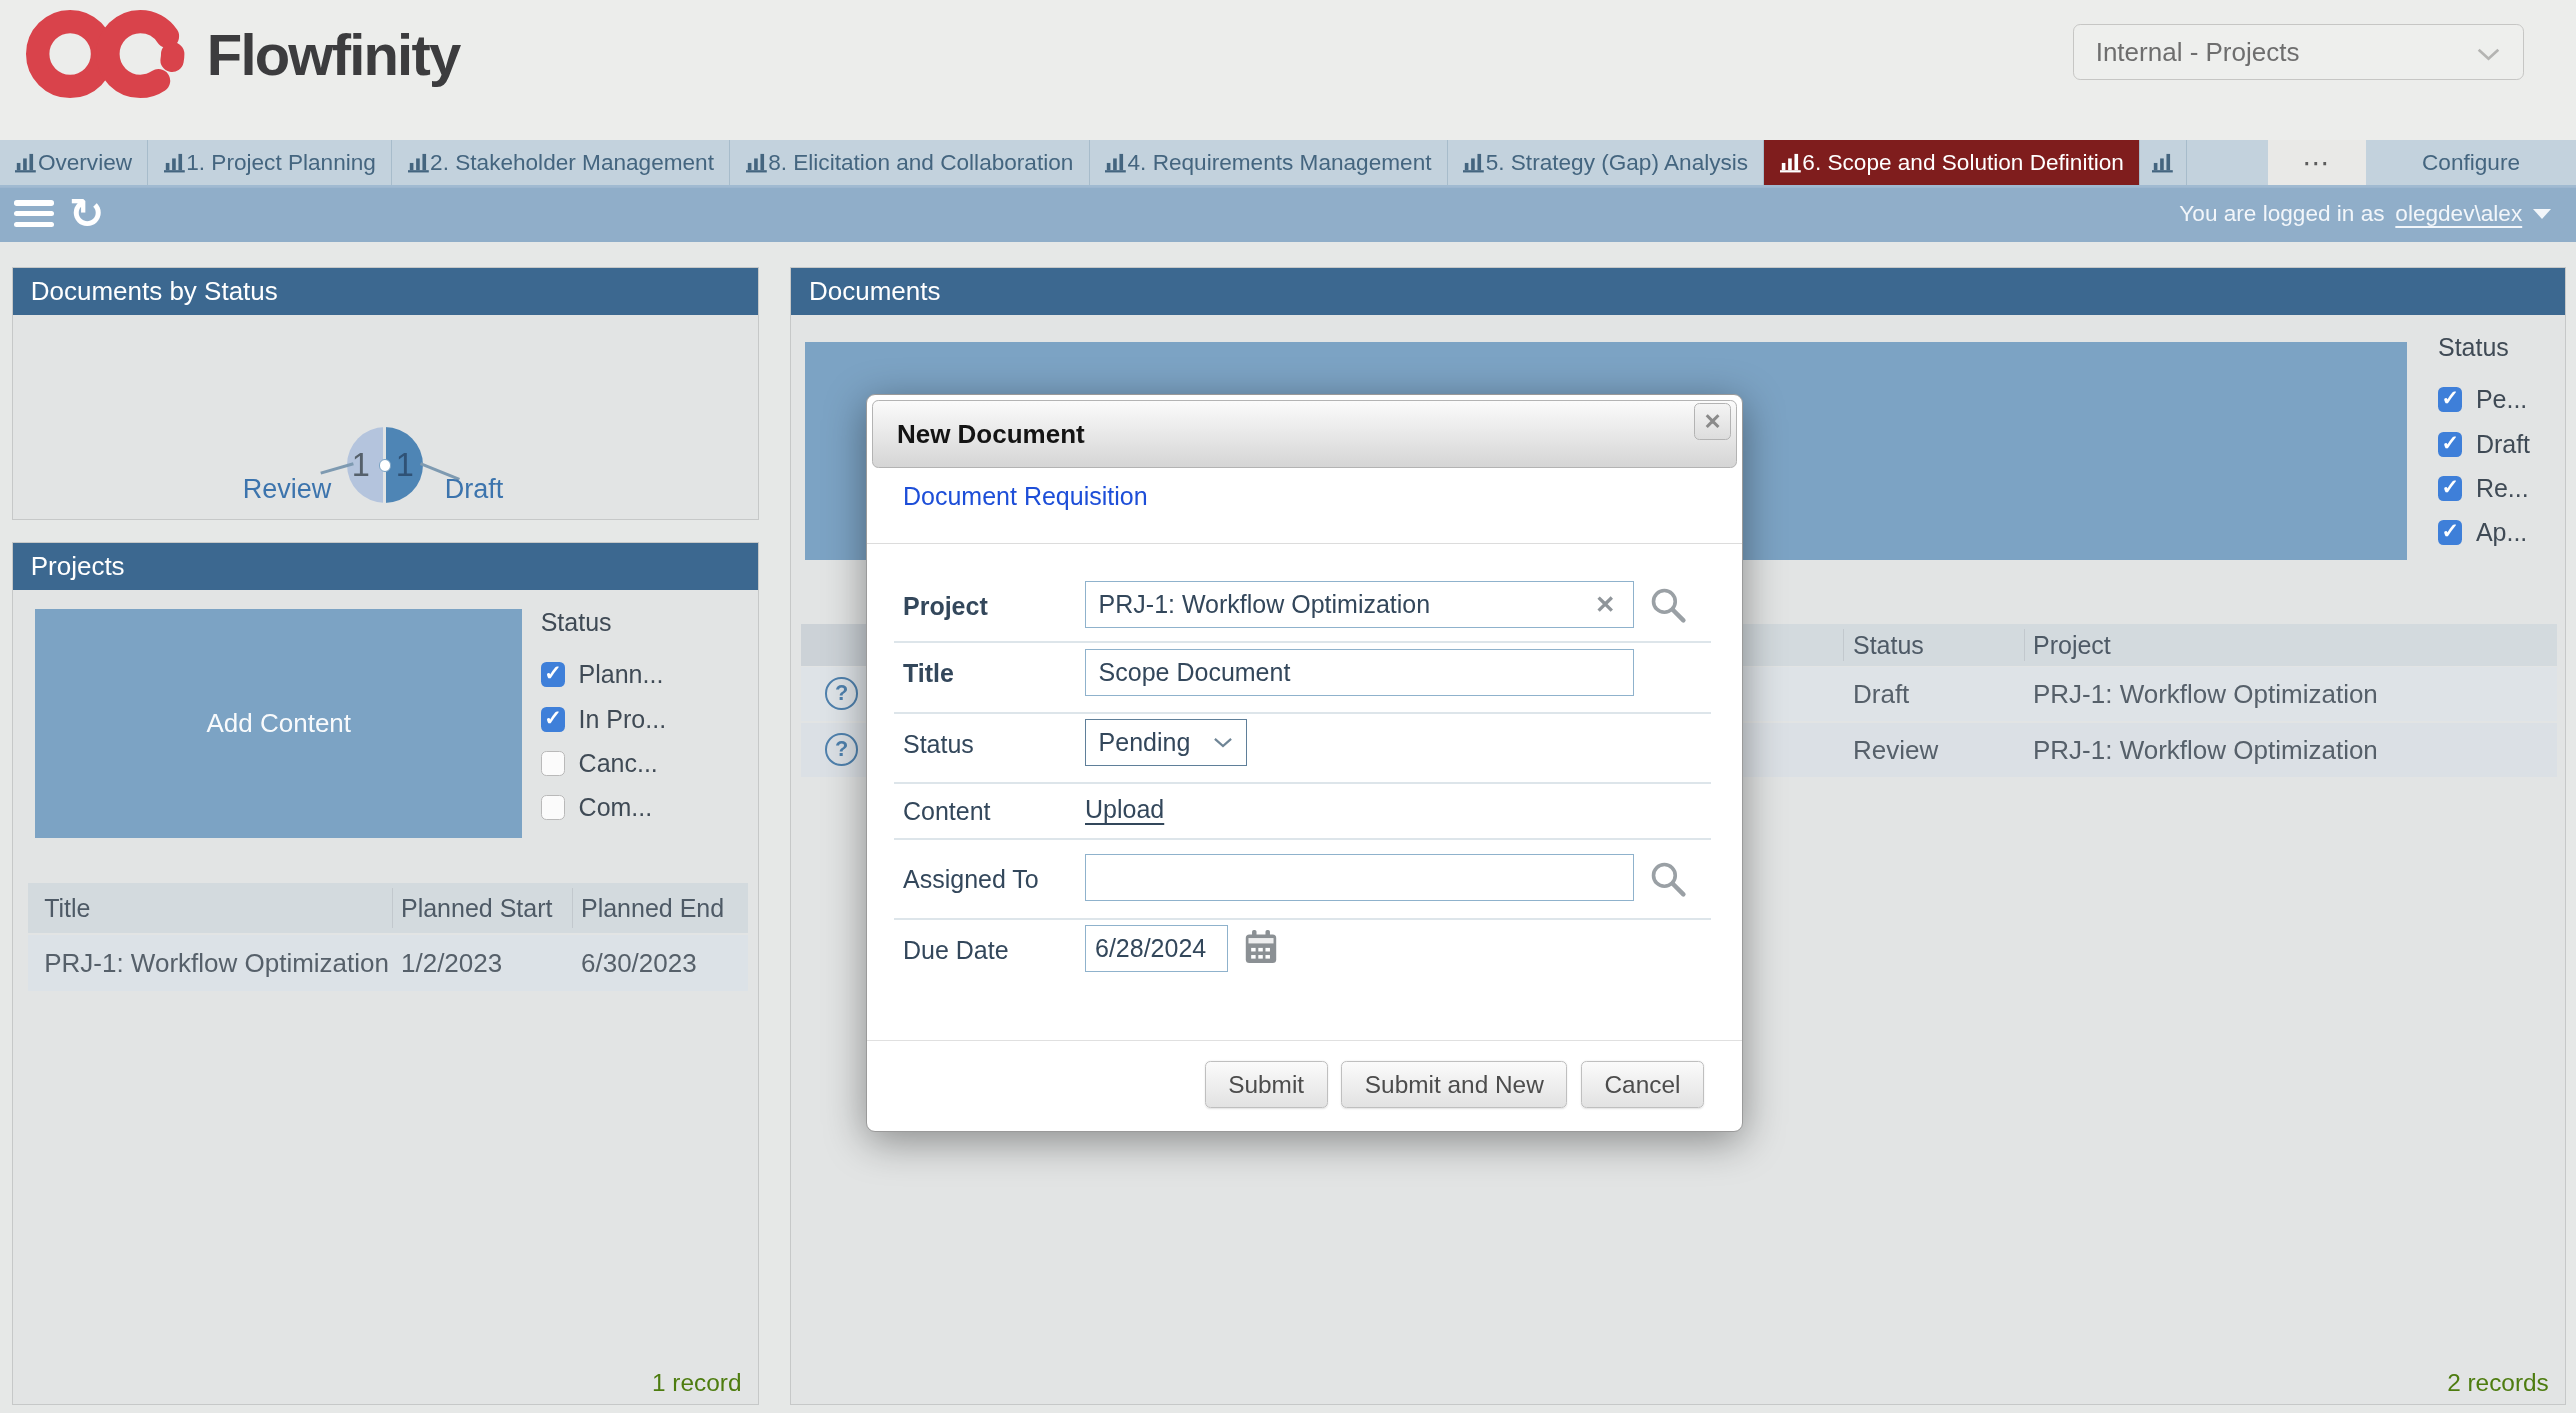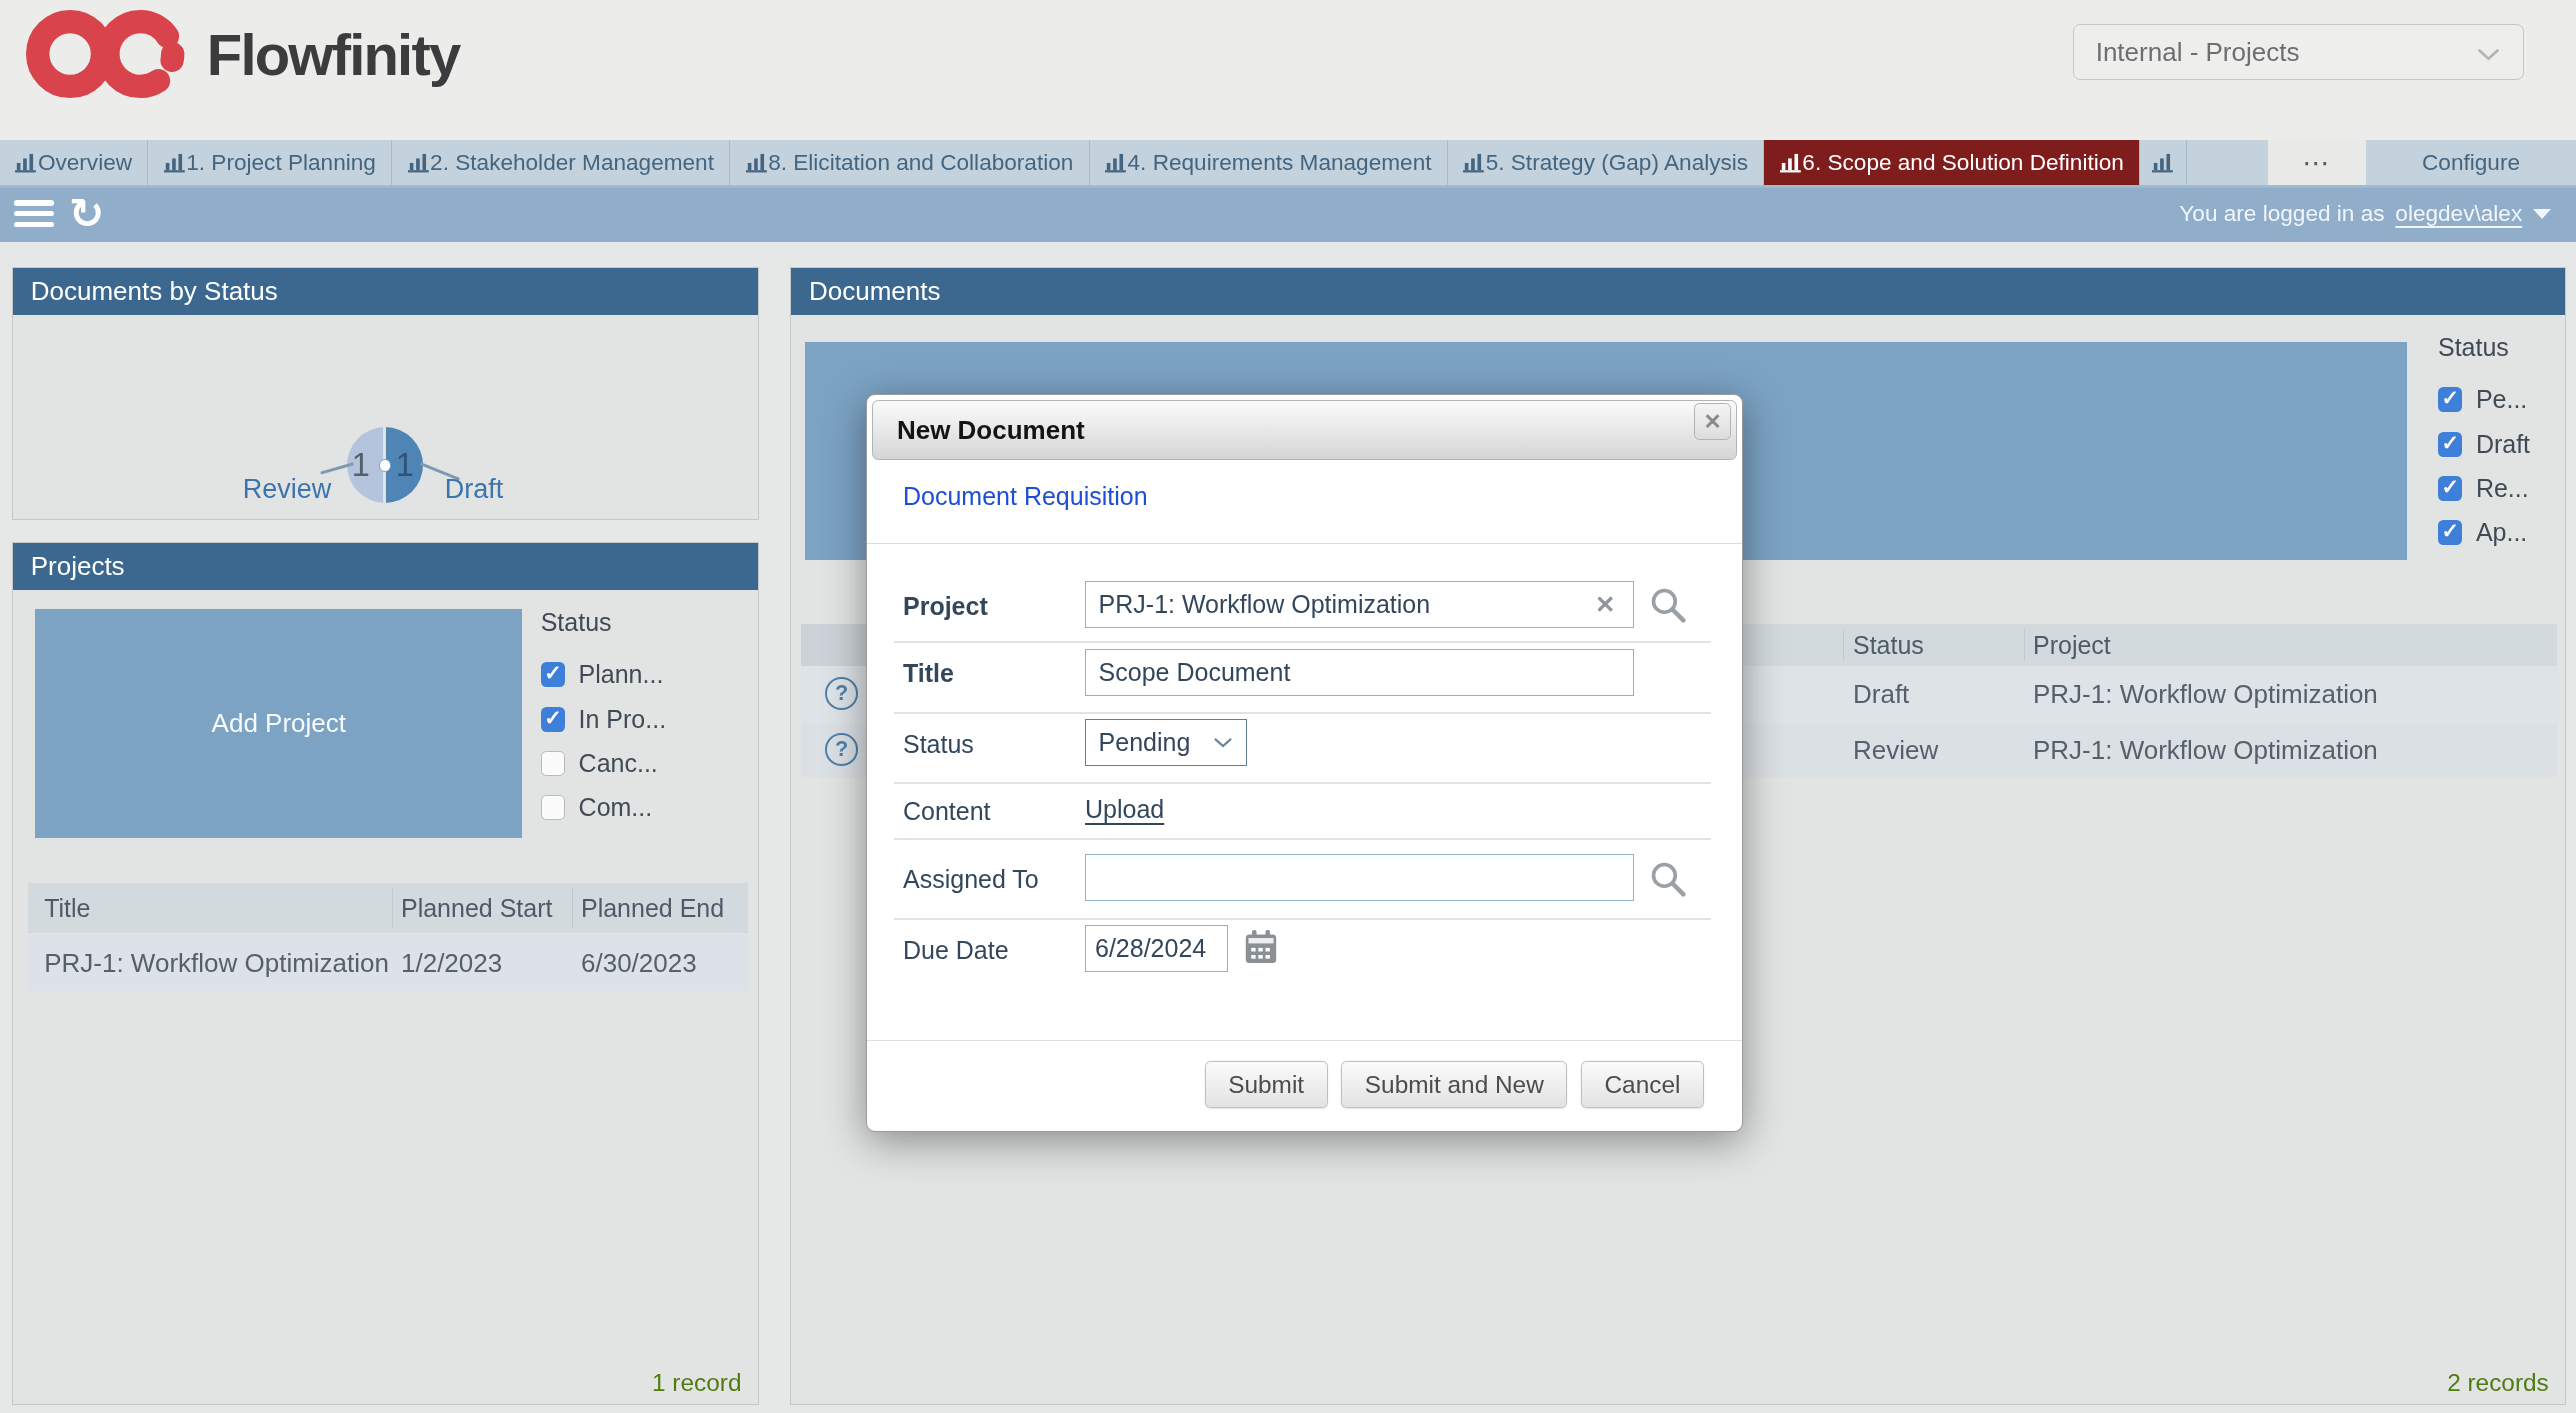--- a/index.html
+++ b/index.html
@@ -69,21 +69,21 @@
   .col-sep { position:absolute; top:5.4px; bottom:5.4px; width:0.9px; background:#c2c8cd; }
   .record-count { position:absolute; right:16.2px; bottom:7.2px; color:#4d7c0f; font-size:24.4px; }
 
   .q-icon { position:absolute; width:32.5px; height:32.5px; border:2.7px solid #4f81ad; border-radius:50%;
     color:#4f81ad; font-size:21.7px; font-weight:bold; display:flex; align-items:center; justify-content:center; cursor:pointer; }
   .q-icon::after { content:"?"; }
 
   
   .modal { position:absolute; left:866px; top:394px; width:877px; height:738px; background:#ffffff;
     border:0.9px solid #9a9a9a; border-radius:9px; box-shadow:0 9px 41px rgba(0,0,0,.4); z-index:50; }
-  .modal-titlebar { position:absolute; left:5.4px; top:5.4px; right:5.4px; height:60px;
+  .modal-titlebar { position:absolute; left:5.4px; top:5.4px; right:5.4px; height:68px;
     background:linear-gradient(#fbfbfb,#d5d5d5); border:0.9px solid #b3b3b3; border-radius:6.3px;
     display:flex; align-items:center; padding-left:23.5px; }
   .modal-title { font-size:26px; font-weight:bold; color:#141414; }
   .modal-close { position:absolute; right:10.8px; top:8.1px; width:37px; height:37px; border-radius:5.4px;
     background:linear-gradient(#f4f4f4,#dddddd); border:0.9px solid #b3b3b3; cursor:pointer;
     display:flex; align-items:center; justify-content:center; }
   .modal-close::after { content:"✕"; color:#8a8a8a; font-weight:bold; font-size:21.7px; }
   .modal-subtitle { position:absolute; left:36px; top:87px; font-size:25px; color:#1d4ed8; }
   .modal-sep { position:absolute; left:0; right:0; top:148px; border-top:0.9px solid #dcdcdc; }
   .frm-label { position:absolute; left:36px; font-size:25px; color:#33475b; }
@@ -236,21 +236,21 @@
     <div class="pie-label" style="left:230px; top:159px;">Review</div>
     <div class="pie-label" style="left:432px; top:159px;">Draft</div>
   </div>
 </div>
 
 <div class="panel" style="left:11.7px; top:542px; width:747px; height:863px;">
   <div class="panel-header">
     <span>Projects</span>
   </div>
   <div class="add-block" style="left:22.6px; top:66px; width:487px; height:229px;">
-    <span>Add Project</span>
+    <span>Add Content</span>
   </div>
   <div class="filter-label" style="left:528px; top:65px;">Status</div>
 
   <div class="cb-row" style="left:528px; top:117px;">
     <span class="cb checked"></span>
     <span class="cb-label">Plann...</span>
   </div>
   <div class="cb-row" style="left:528px; top:162px;">
     <span class="cb checked"></span>
     <span class="cb-label">In Pro...</span>

